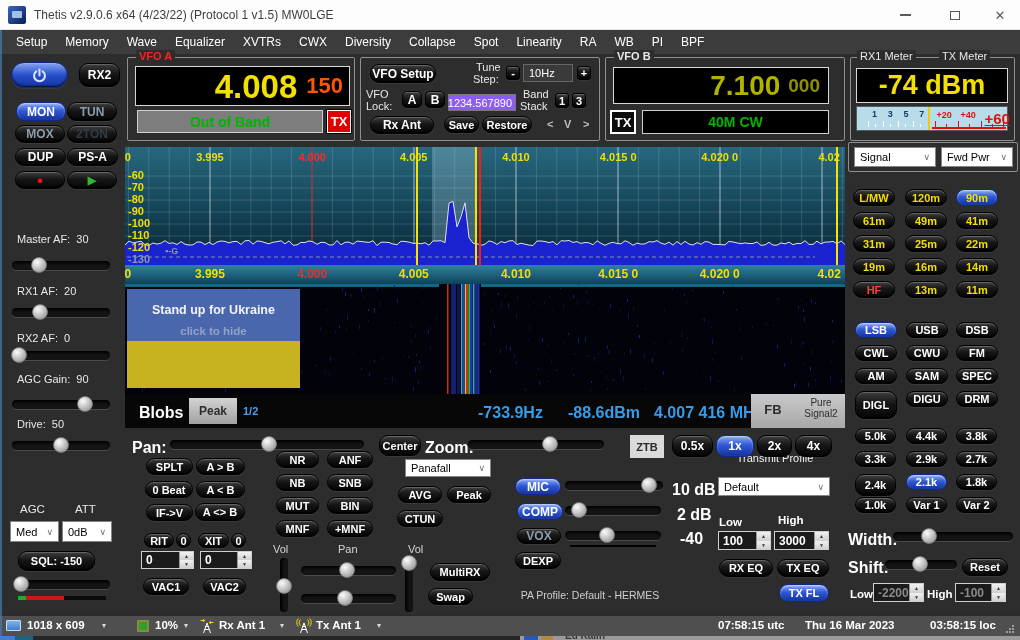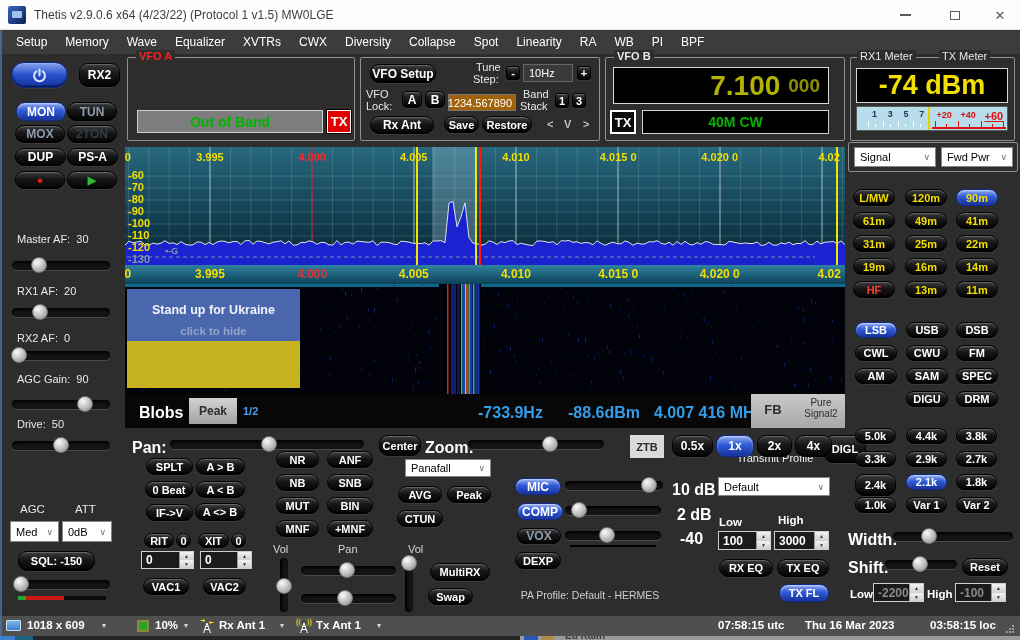--- a/index.html
+++ b/index.html
@@ -105,35 +105,39 @@
       <span class="chev">∨</span>
     </div>
   <div class="pb" style="left:18px;top:551px;width:77px;height:20px">SQL: -150</div>
   <div style="position:absolute;left:18px;top:596px;width:8px;height:4px;background:#28a828"></div>
   <div style="position:absolute;left:26px;top:596px;width:38px;height:4px;background:#cc1810"></div>
   <div style="position:absolute;left:64px;top:596px;width:42px;height:4px;background:#0a0a0a"></div>
 
   <div class="group" style="left:127px;top:57px;width:228px;height:84px">
     <div class="glabel" style="left:8px;color:#ff2020;font-weight:bold">VFO A</div>
   </div>
+  <div class="disp" style="left:135px;top:66px;width:215px;height:40px;display:flex;align-items:center;justify-content:flex-end;padding-right:6px">
+    <span style="font-size:33px;font-weight:bold;color:#f2e000;line-height:1">4.008</span>
+    <span style="font-size:22px;font-weight:bold;color:#ff5400;margin-left:9px;line-height:1">150</span>
+  </div>
   <div style="position:absolute;left:137px;top:110px;width:186px;height:23px;background:#7d7d7d;border:1px solid #cfcfcf;display:flex;align-items:center;justify-content:center;font-size:14px;font-weight:bold;color:#00b400">Out of Band</div>
   <div style="position:absolute;left:327px;top:110px;width:24px;height:23px;background:#e00000;border:1px solid #fff;outline:1px solid #000;display:flex;align-items:center;justify-content:center;font-weight:bold;color:#fff;font-size:13px">TX</div>
 
   <div class="group" style="left:360px;top:57px;width:240px;height:84px"></div>
   <div class="pb" style="left:370px;top:64px;width:66px;height:19px;font-size:12px">VFO Setup</div>
   <div class="lbl" style="left:476px;top:61px">Tune</div>
   <div class="lbl" style="left:473px;top:73px">Step:</div>
   <div class="pb" style="left:506px;top:66px;width:14px;height:14px;border-radius:3px">-</div>
   <div style="position:absolute;left:523px;top:64px;width:50px;height:18px;background:#3a3a3a;border:1px solid #666;color:#fff;font-size:11px;display:flex;align-items:center;padding-left:5px">10Hz</div>
   <div class="pb" style="left:577px;top:66px;width:14px;height:14px;border-radius:3px">+</div>
   <div class="lbl" style="left:366px;top:88px">VFO</div>
   <div class="lbl" style="left:366px;top:100px">Lock:</div>
   <div class="pb" style="left:402px;top:91px;width:20px;height:17px;border-radius:5px;font-size:12px">A</div>
   <div class="pb" style="left:425px;top:91px;width:20px;height:17px;border-radius:5px;font-size:12px">B</div>
-  <div style="position:absolute;left:448px;top:94px;width:68px;height:17px;background:#a16207;border:1px solid #777;color:#fff;font-size:11px;display:flex;align-items:center;justify-content:flex-end;padding-right:3px">1234.567890</div>
+  <div style="position:absolute;left:448px;top:94px;width:68px;height:17px;background:#8b5cf6;border:1px solid #777;color:#fff;font-size:11px;display:flex;align-items:center;justify-content:flex-end;padding-right:3px">1234.567890</div>
   <div class="lbl" style="left:523px;top:88px">Band</div>
   <div class="lbl" style="left:520px;top:100px">Stack</div>
   <div class="pb" style="left:555px;top:93px;width:14px;height:15px;border-radius:3px">1</div>
   <div class="pb" style="left:572px;top:93px;width:14px;height:15px;border-radius:3px">3</div>
   <div class="pb" style="left:370px;top:116px;width:64px;height:18px;font-size:12px">Rx Ant</div>
   <div class="pb" style="left:444px;top:116px;width:35px;height:17px">Save</div>
   <div class="pb" style="left:482px;top:116px;width:50px;height:17px">Restore</div>
   <div class="lbl" style="left:547px;top:118px;color:#bfbfbf;font-weight:bold">&lt;</div>
   <div class="lbl" style="left:564px;top:118px;color:#bfbfbf;font-weight:bold">V</div>
   <div class="lbl" style="left:583px;top:118px;color:#bfbfbf;font-weight:bold">&gt;</div>
@@ -165,21 +169,21 @@
       <div style="position: absolute; left: 17%; bottom: 3px; width: 1px; height: 6px; background: rgb(255, 255, 255);"></div>
       <div style="position: absolute; left: 22%; bottom: 3px; width: 1px; height: 3px; background: rgb(255, 255, 255);"></div>
       <div style="position: absolute; left: 27%; bottom: 3px; width: 1px; height: 6px; background: rgb(255, 255, 255);"></div>
       <div style="position: absolute; left: 32%; bottom: 3px; width: 1px; height: 3px; background: rgb(255, 255, 255);"></div>
       <div style="position: absolute; left: 37%; bottom: 3px; width: 1px; height: 6px; background: rgb(255, 255, 255);"></div>
       <div style="position: absolute; left: 42%; bottom: 3px; width: 1px; height: 3px; background: rgb(255, 255, 255);"></div>
       <div style="position: absolute; left: 47%; bottom: 3px; width: 1px; height: 6px; background: rgb(255, 255, 255);"></div>
       <div style="position: absolute; left: 47%; top: 0px; width: 2px; height: 100%; background: rgb(232, 208, 0);"></div>
       <div style="position: absolute; left: 53%; top: 3px; color: rgb(224, 16, 16); font-weight: bold; font-size: 9px;">+20</div>
       <div style="position: absolute; left: 69%; top: 3px; color: rgb(224, 16, 16); font-weight: bold; font-size: 9px;">+40</div>
-      <div style="position: absolute; left: 85%; top: 3px; color: rgb(224, 16, 16); font-weight: bold; font-size: 11px; text-decoration: underline;">+60</div>
+      <div style="position: absolute; left: 85%; top: 3px; color: rgb(224, 16, 16); font-weight: bold; font-size: 15px; text-decoration: underline;">+60</div>
       <div style="position: absolute; left: 52%; bottom: 3px; width: 1px; height: 6px; background: rgb(224, 16, 16);"></div>
       <div style="position: absolute; left: 59.6%; bottom: 3px; width: 1px; height: 3px; background: rgb(224, 16, 16);"></div>
       <div style="position: absolute; left: 67.2%; bottom: 3px; width: 1px; height: 6px; background: rgb(224, 16, 16);"></div>
       <div style="position: absolute; left: 74.8%; bottom: 3px; width: 1px; height: 3px; background: rgb(224, 16, 16);"></div>
       <div style="position: absolute; left: 82.4%; bottom: 3px; width: 1px; height: 6px; background: rgb(224, 16, 16);"></div>
       <div style="position: absolute; left: 90%; bottom: 3px; width: 1px; height: 3px; background: rgb(224, 16, 16);"></div>
       <div style="position: absolute; left: 97.6%; bottom: 3px; width: 1px; height: 6px; background: rgb(224, 16, 16);"></div>
       <div style="position: absolute; left: 50%; bottom: 1px; width: 49%; height: 2px; background: rgb(224, 16, 16);"></div>
     </div>
 
@@ -699,21 +703,21 @@
     <div class="pb yt" style="left: 956px; top: 281px; width: 42px; height: 17px;">11m</div>
     <div class="pb  on" style="left: 855px; top: 322px; width: 42px; height: 16px;">LSB</div>
     <div class="pb " style="left: 906px; top: 322px; width: 42px; height: 16px;">USB</div>
     <div class="pb " style="left: 956px; top: 322px; width: 42px; height: 16px;">DSB</div>
     <div class="pb " style="left: 855px; top: 345px; width: 42px; height: 16px;">CWL</div>
     <div class="pb " style="left: 906px; top: 345px; width: 42px; height: 16px;">CWU</div>
     <div class="pb " style="left: 956px; top: 345px; width: 42px; height: 16px;">FM</div>
     <div class="pb " style="left: 855px; top: 368px; width: 42px; height: 16px;">AM</div>
     <div class="pb " style="left: 906px; top: 368px; width: 42px; height: 16px;">SAM</div>
     <div class="pb " style="left: 956px; top: 368px; width: 42px; height: 16px;">SPEC</div>
-    <div class="pb " style="left: 824px; top: 391px; width: 42px; height: 28px; margin-top: 44px;">DIGL</div>
+    <div class="pb " style="left: 855px; top: 391px; width: 42px; height: 28px;">DIGL</div>
     <div class="pb " style="left: 906px; top: 391px; width: 42px; height: 16px;">DIGU</div>
     <div class="pb " style="left: 956px; top: 391px; width: 42px; height: 16px;">DRM</div>
     <div class="pb " style="left: 855px; top: 428px; width: 41px; height: 16px;">5.0k</div>
     <div class="pb " style="left: 906px; top: 428px; width: 41px; height: 16px;">4.4k</div>
     <div class="pb " style="left: 956px; top: 428px; width: 41px; height: 16px;">3.8k</div>
     <div class="pb " style="left: 855px; top: 451px; width: 41px; height: 16px;">3.3k</div>
     <div class="pb " style="left: 906px; top: 451px; width: 41px; height: 16px;">2.9k</div>
     <div class="pb " style="left: 956px; top: 451px; width: 41px; height: 16px;">2.7k</div>
     <div class="pb " style="left: 855px; top: 474px; width: 41px; height: 22px;">2.4k</div>
     <div class="pb  on" style="left: 906px; top: 474px; width: 41px; height: 16px;">2.1k</div>

